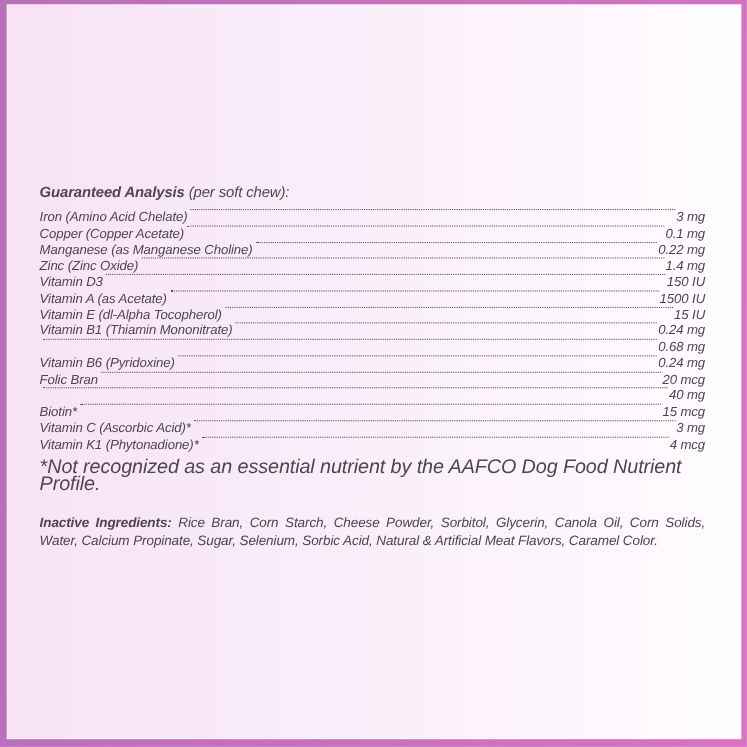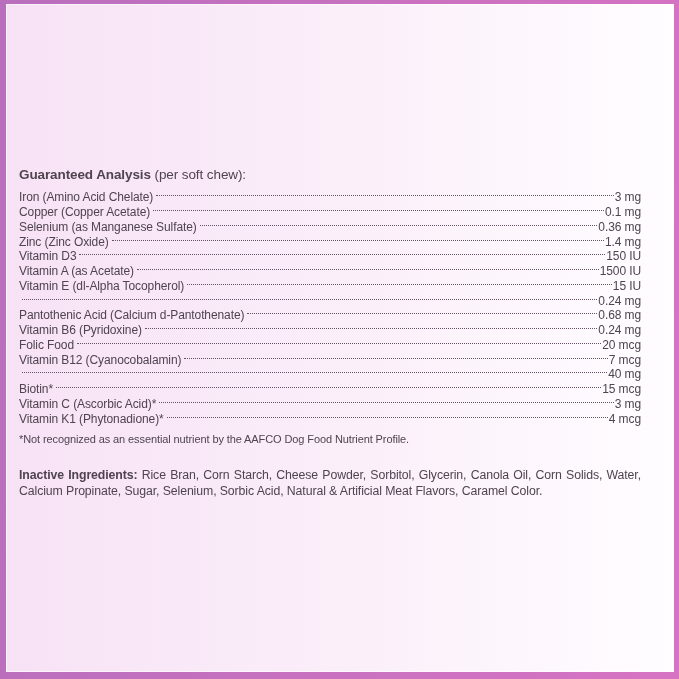--- a/index.html
+++ b/index.html
@@ -15,50 +15,51 @@
     background: linear-gradient(95deg, var(--frame-left, #b86fbc), var(--frame-right, #d773c3));
   }
   .inner {
     position: absolute;
     left: 6px; top: 4px; right: 5px; bottom: 7px;
     background: linear-gradient(90deg, var(--bg-left, #f7e2f5) 0%, #fbf0fa 55%, var(--bg-right, #fffdff) 100%);
     box-shadow: inset 0 0 0 1px rgba(255,255,255,0.55);
   }
   .content {
     position: absolute;
-    left: 13px; right: 33px; top: 163px;
+    left: 30px; right: 33px; top: 163px;
     color: var(--text-color, #4f4450);
+    font-style: italic;
   }
   .ga-title {
     font-size: 13.5px;
     line-height: 16px;
     margin: 0 0 7px 0;
     letter-spacing: -0.1px;
     white-space: nowrap;
   }
   .bold { font-weight: bold; }
   .row {
     display: flex;
-    align-items: center;
+    align-items: flex-start;
     height: 14.75px;
     font-size: 12px;
   }
   .row-label, .row-value {
     white-space: nowrap;
     line-height: 14px;
     letter-spacing: -0.1px;
   }
   .leader {
     flex: 1;
     min-width: 10px;
     border-bottom: 1px dotted #615361;
     margin: 0 1px 3px 3px;
   }
   .footnote {
-    font-size: 11px;
+    font-size: 18px;
     line-height: 15px;
     margin-top: 6px;
     letter-spacing: -0.1px;
   }
   .inactive {
     font-size: 12.3px;
     line-height: 15.6px;
     margin-top: 21px;
     text-align: justify;
     letter-spacing: -0.1px;
@@ -78,23 +79,23 @@
             <span class="row-label">Iron (Amino Acid Chelate)</span>
             <span class="leader"></span>
             <span class="row-value">3 mg</span>
           </div>
           <div class="row">
             <span class="row-label">Copper (Copper Acetate)</span>
             <span class="leader"></span>
             <span class="row-value">0.1 mg</span>
           </div>
           <div class="row">
-            <span class="row-label">Selenium (as Manganese Sulfate)</span>
+            <span class="row-label">Manganese (as Manganese Choline)</span>
             <span class="leader"></span>
-            <span class="row-value">0.36 mg</span>
+            <span class="row-value">0.22 mg</span>
           </div>
           <div class="row">
             <span class="row-label">Zinc  (Zinc  Oxide)</span>
             <span class="leader"></span>
             <span class="row-value">1.4  mg</span>
           </div>
           <div class="row">
             <span class="row-label">Vitamin D3</span>
             <span class="leader"></span>
             <span class="row-value">150 IU</span>
@@ -103,42 +104,37 @@
             <span class="row-label">Vitamin A (as Acetate)</span>
             <span class="leader"></span>
             <span class="row-value">1500 IU</span>
           </div>
           <div class="row">
             <span class="row-label">Vitamin E (dl-Alpha Tocopherol)</span>
             <span class="leader"></span>
             <span class="row-value">15 IU</span>
           </div>
           <div class="row">
+            <span class="row-label">Vitamin B1 (Thiamin Mononitrate)</span>
             <span class="leader"></span>
             <span class="row-value">0.24 mg</span>
           </div>
           <div class="row">
-            <span class="row-label">Pantothenic Acid (Calcium d-Pantothenate)</span>
             <span class="leader"></span>
             <span class="row-value">0.68 mg</span>
           </div>
           <div class="row">
             <span class="row-label">Vitamin B6 (Pyridoxine)</span>
             <span class="leader"></span>
             <span class="row-value">0.24 mg</span>
           </div>
           <div class="row">
-            <span class="row-label">Folic Food</span>
+            <span class="row-label">Folic Bran</span>
             <span class="leader"></span>
             <span class="row-value">20 mcg</span>
-          </div>
-          <div class="row">
-            <span class="row-label">Vitamin B12 (Cyanocobalamin)</span>
-            <span class="leader"></span>
-            <span class="row-value">7 mcg</span>
           </div>
           <div class="row">
             <span class="leader"></span>
             <span class="row-value">40 mg</span>
           </div>
           <div class="row">
             <span class="row-label">Biotin*</span>
             <span class="leader"></span>
             <span class="row-value">15 mcg</span>
           </div>

